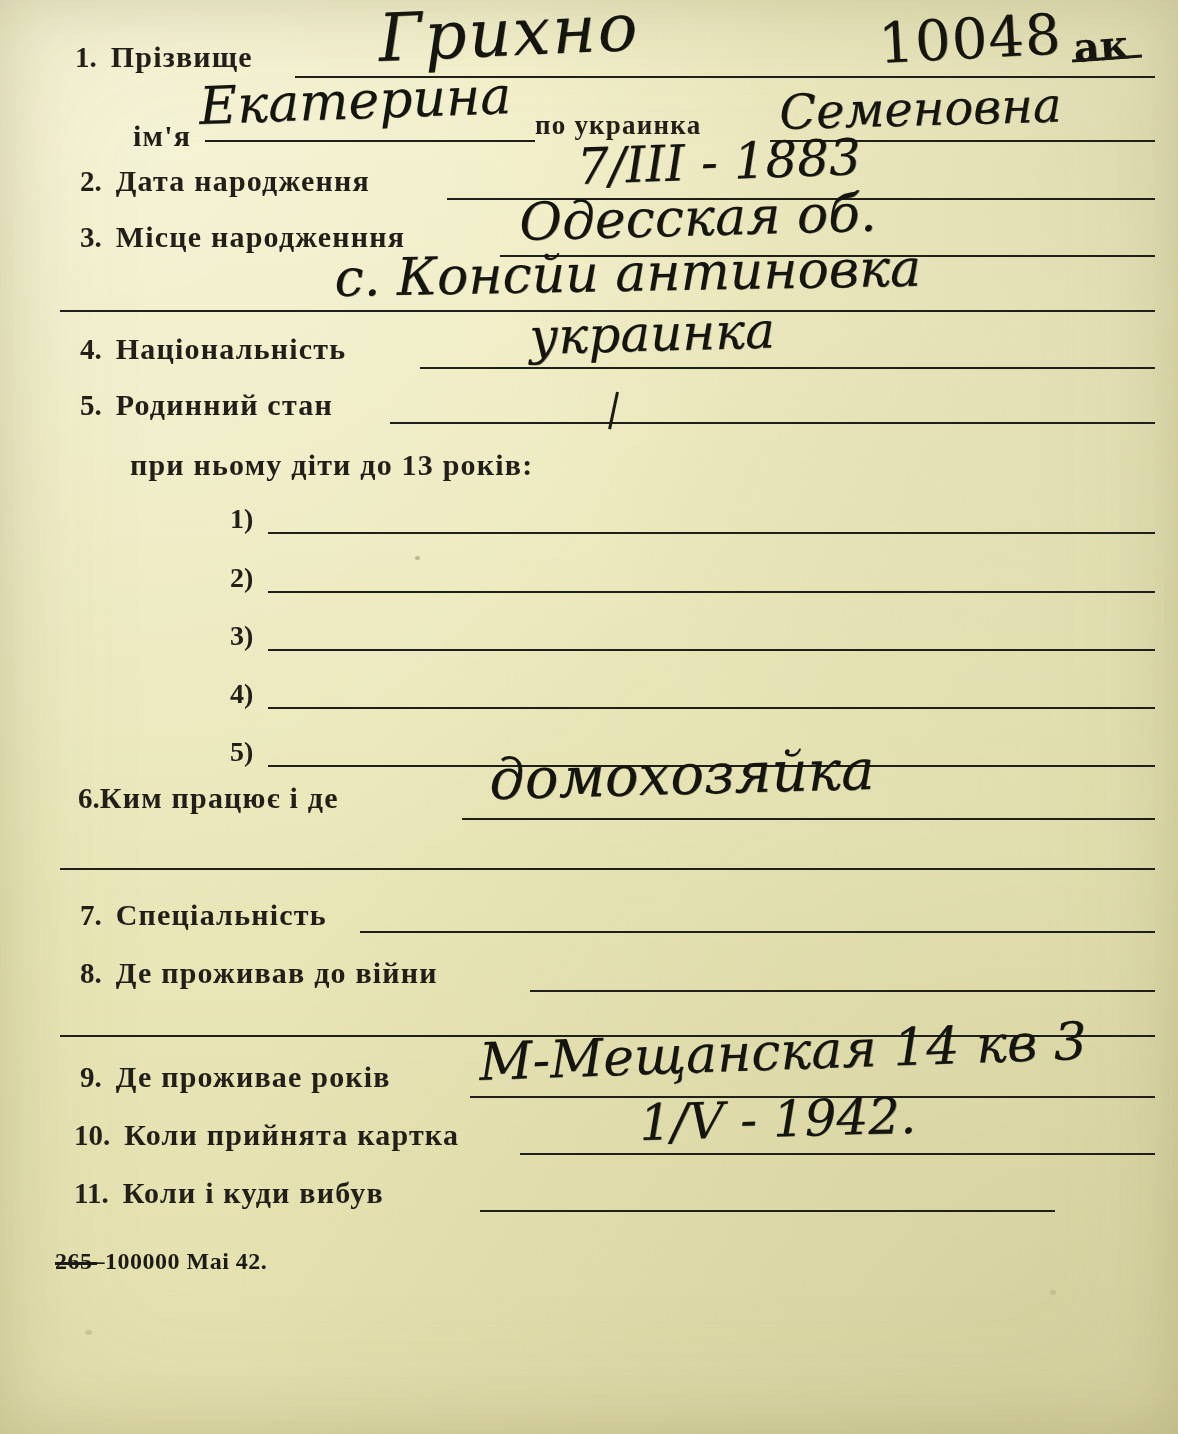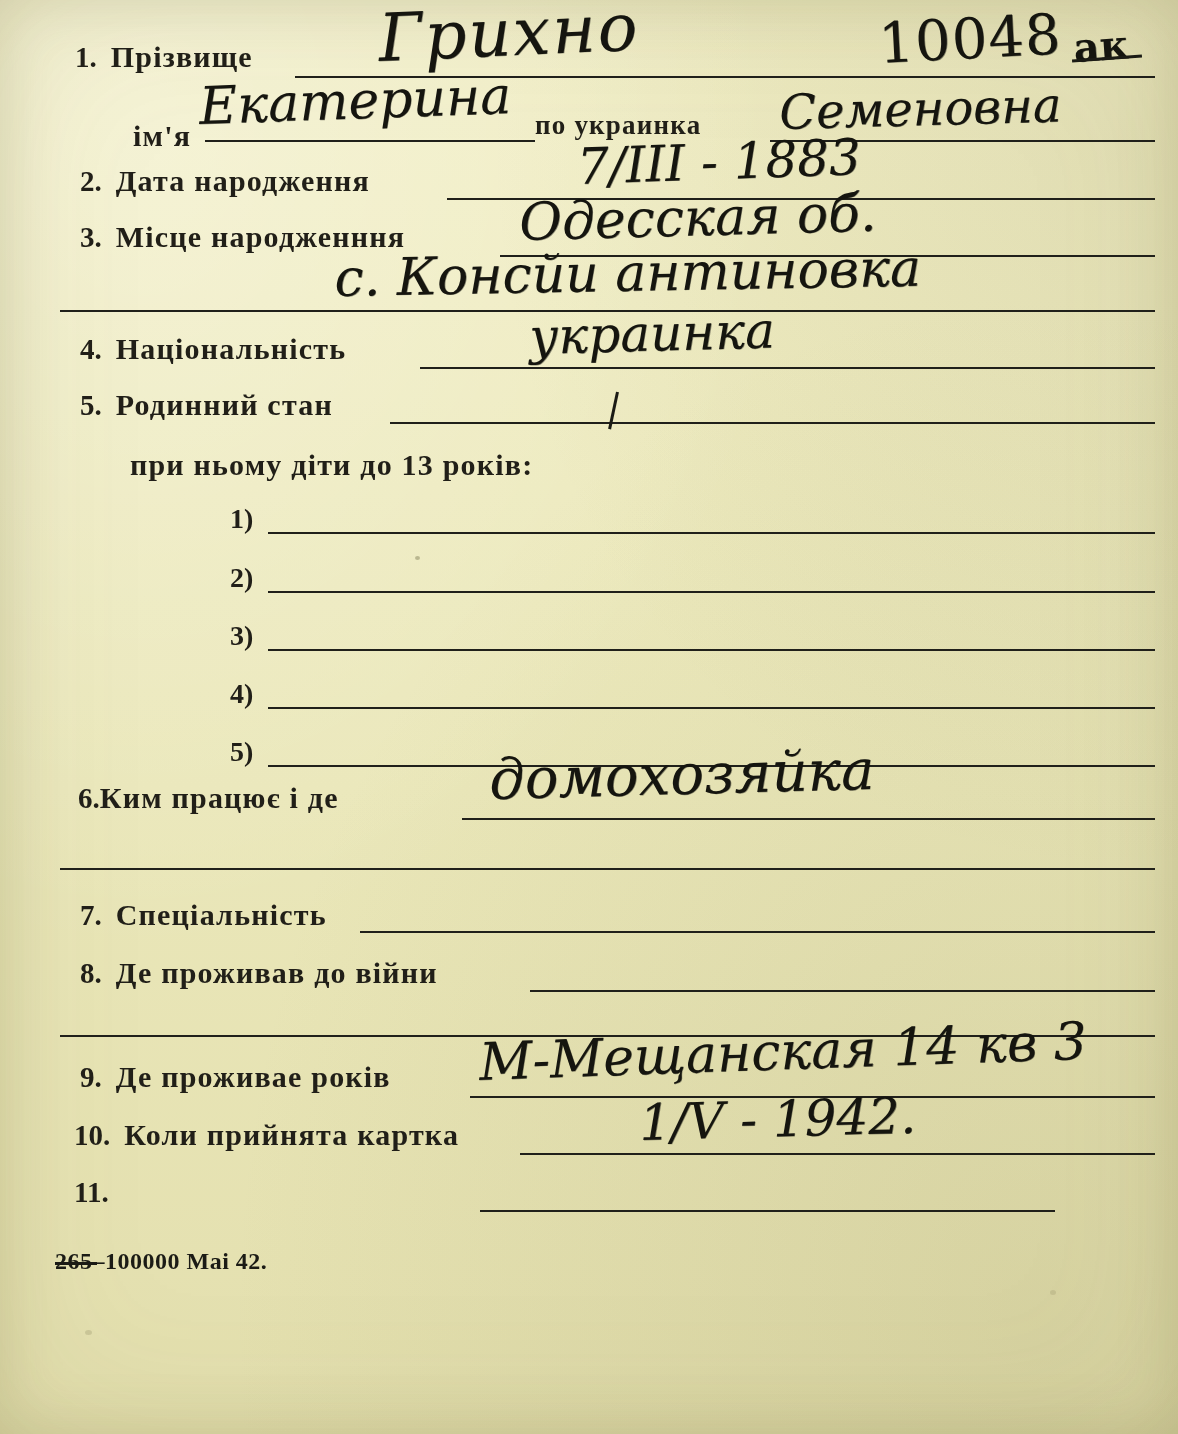--- a/index.html
+++ b/index.html
@@ -223,20 +223,21 @@
 
     <div class="row" style="left:74px; top:1120px;">
       <span class="num">10.</span>
       <span class="label" style="margin-left:14px;">Коли прийнята картка</span>
     </div>
     <div class="rule" style="left:520px; top:1153px; width:635px;"></div>
     <div class="hw ink" style="left:640px; top:1098px; font-size:50px; transform:rotate(-1.5deg);">1/V - 1942.</div>
 
     <div class="row" style="left:74px; top:1178px;">
       <span class="num">11.</span>
+      <span class="label" style="margin-left:14px;">Коли і куди вибув</span>
     </div>
     <div class="rule" style="left:480px; top:1210px; width:575px;"></div>
 
     <div class="footer" style="left:55px; top:1248px;">265–100000 Mai 42.</div>
     <div class="strike" style="left:55px; top:1262px; width:42px;"></div>
 
   </div>
 </div>
 
 </body></html>

